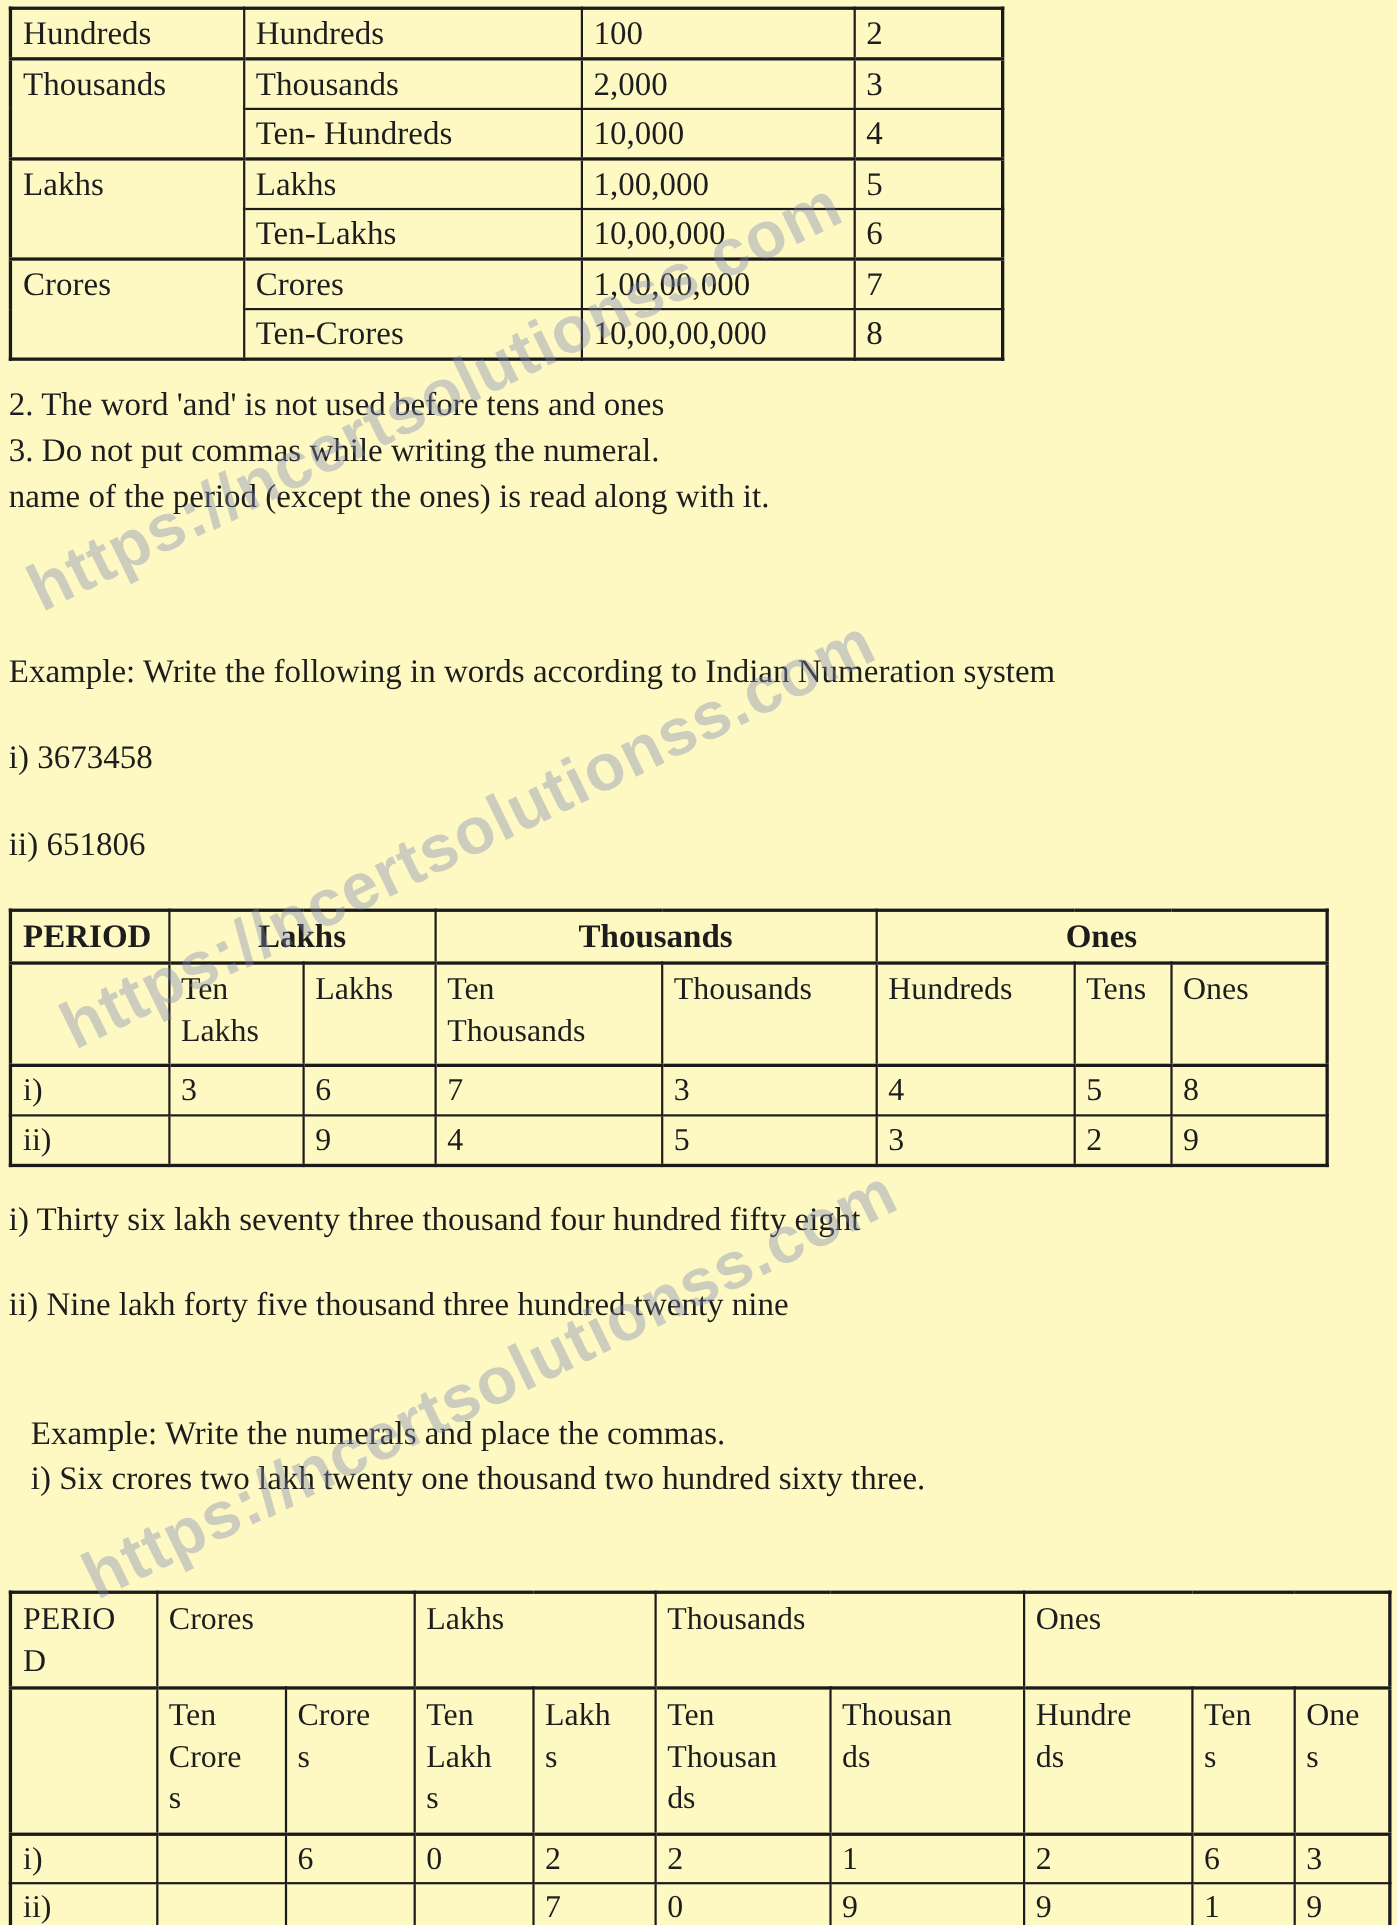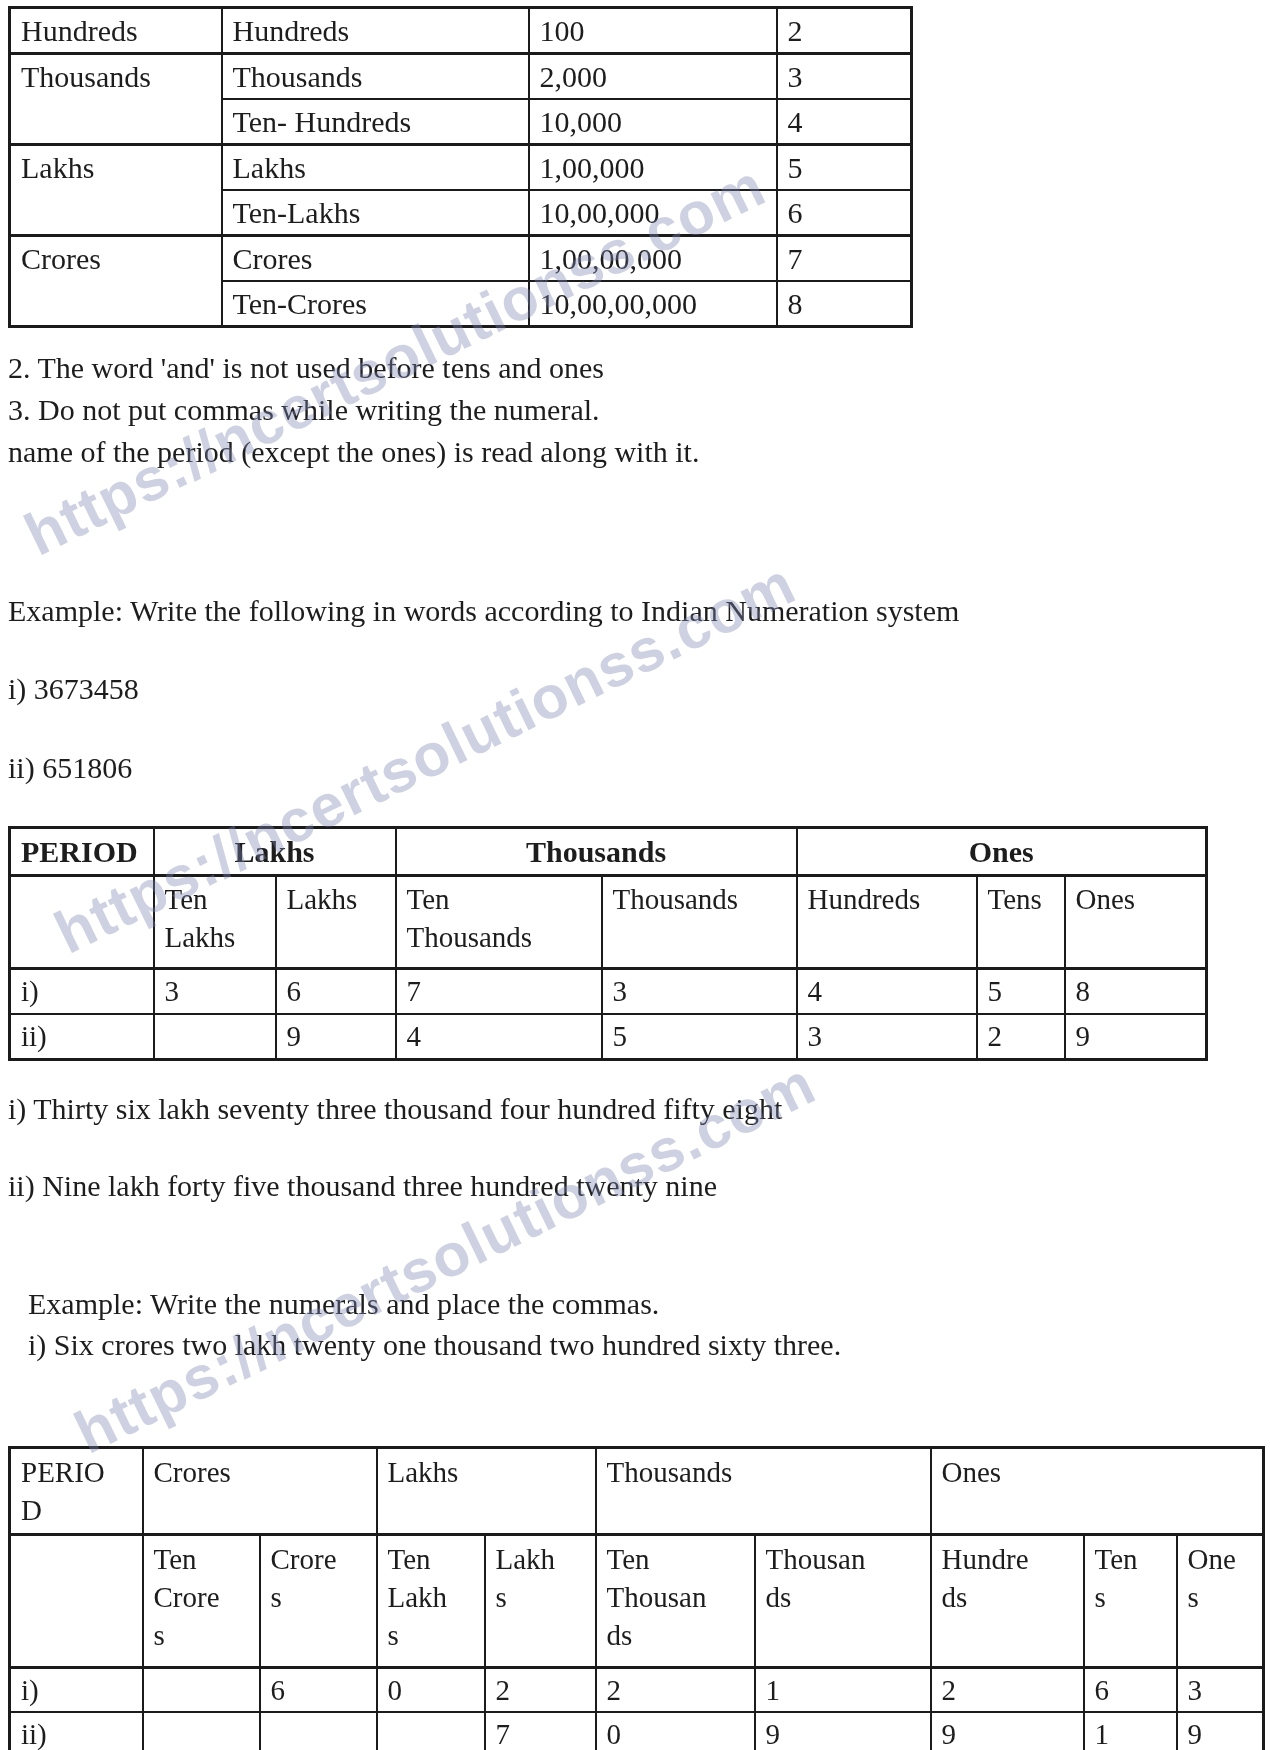--- a/index.html
+++ b/index.html
@@ -1,16 +1,16 @@
 <!DOCTYPE html>
 <html><head>
 <meta charset="utf-8">
 <style>
   html,body{margin:0;padding:0;background:#e8e8e8;}
-  #page{position:relative;width:1270px;height:1750px;background:#ffffff;overflow:hidden;
+  #page{position:relative;width:1270px;height:1750px;background:#fef9c3;overflow:hidden;
         font-family:"Liberation Serif",serif;color:#1d1d1d;}
   table{border-collapse:collapse;position:absolute;table-layout:fixed;}
   td{border:2px solid #1b1b1b;font-family:"Liberation Serif",serif;font-size:29px;
      color:#1d1d1d;padding:0 10px;overflow:hidden;}
   
   .tbl-top{left:8px;top:6px;width:905px;border:3px solid #1b1b1b;}
   .tbl-top td{height:43px;vertical-align:middle;font-size:30px;}
   .tbl-top td.pv{vertical-align:top;padding-top:5px;}
   .tbl-top tr.grp td{border-top-width:3px;}
   

